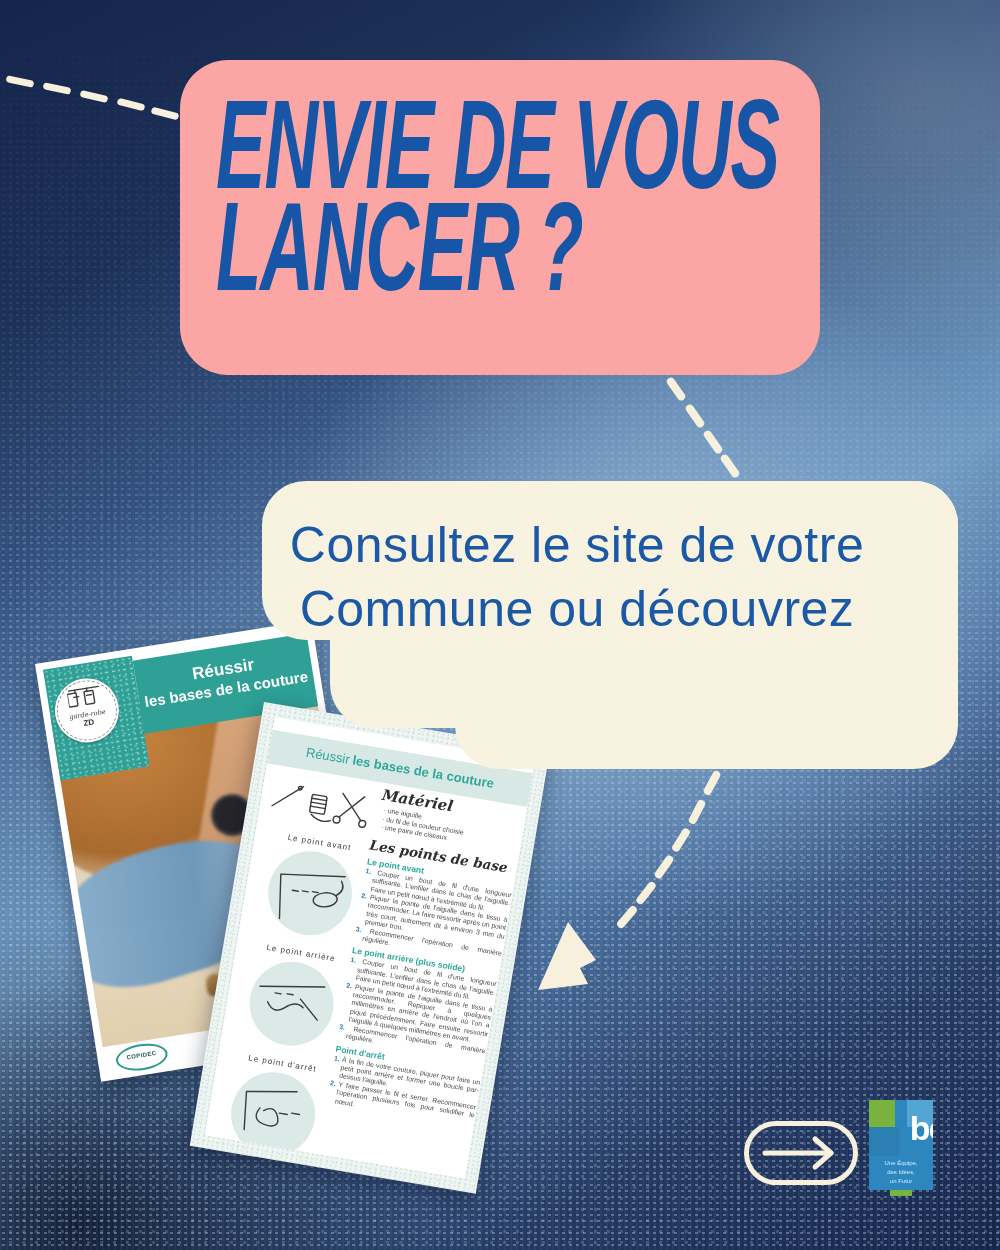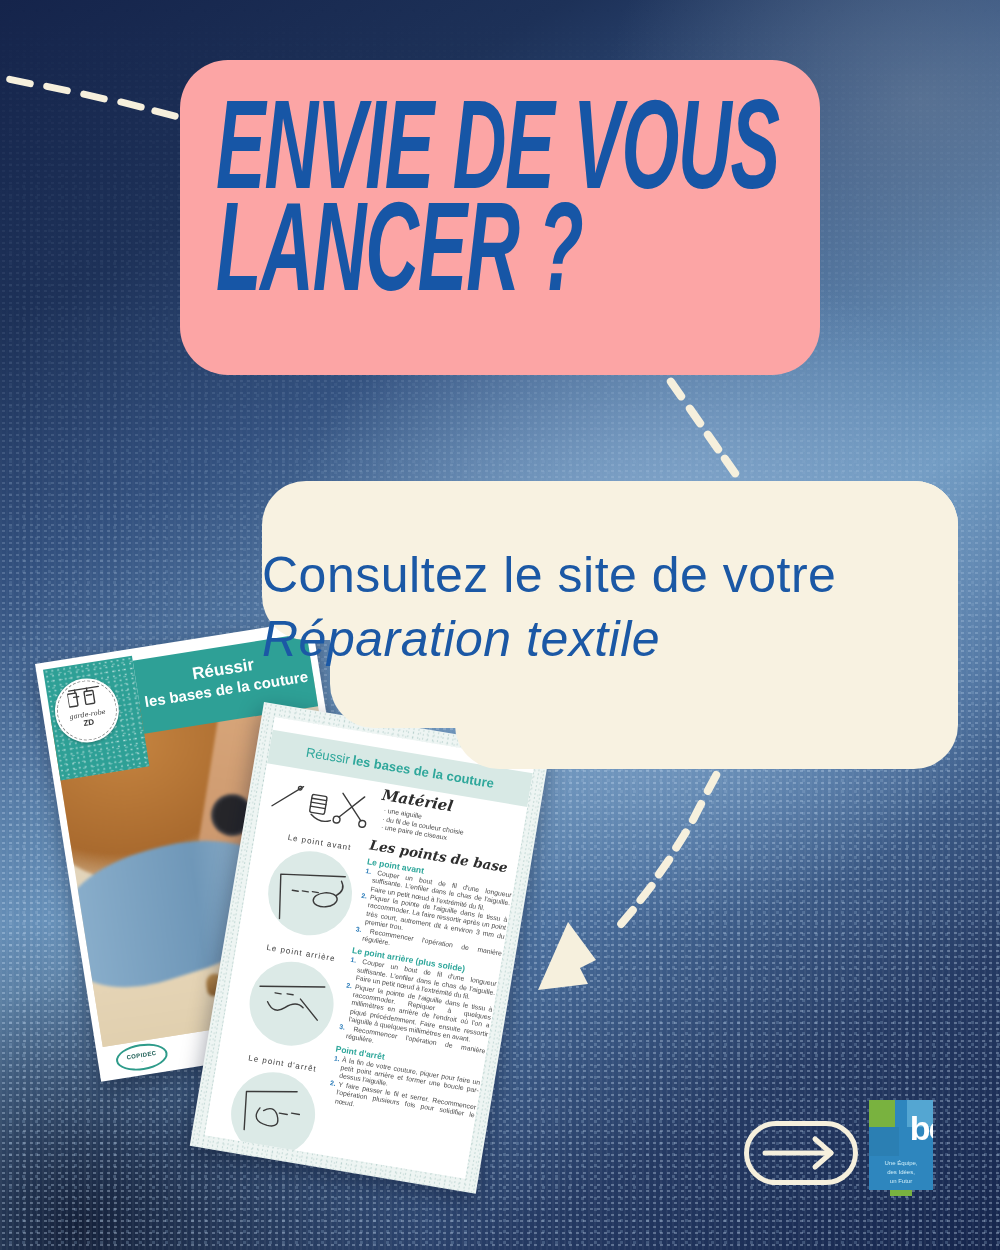--- a/index.html
+++ b/index.html
@@ -28,22 +28,22 @@
   .title{position:absolute;left:36px;top:34px;color:#1756A6;
     font-style:italic;font-weight:800;font-size:126px;line-height:102px;
     letter-spacing:-2px;white-space:nowrap;}
   .title span{display:block;transform:scaleX(.59);transform-origin:0 0;}
 
   .b2part{position:absolute;background:#F8F2E1;border-radius:44px;z-index:4;}
   .b2a{left:262px;top:481px;width:696px;height:159px;}
   .b2b{left:330px;top:481px;width:628px;height:247px;}
   .b2c{left:455px;top:481px;width:503px;height:288px;}
   .b2text{position:absolute;left:262px;top:481px;width:696px;z-index:5;
-    box-sizing:border-box;padding:32px 66px 0 0;text-align:left;
-    color:#1B58A5;font-size:50px;line-height:64px;letter-spacing:.5px;margin-top:30px;}
+    box-sizing:border-box;padding:32px 66px 0 0;text-align:center;
+    color:#1B58A5;font-size:50px;line-height:64px;letter-spacing:.5px;}
   .b2text .it{font-style:italic;}
 
   
   .dash{position:absolute;width:28px;height:7px;border-radius:4px;background:#F6F0DD;z-index:5;}
   .vdash{width:26px;height:8px;}
 
   
   .card1{position:absolute;left:35px;top:664px;width:280px;height:423px;
     background:#fff;transform:rotate(-9deg);transform-origin:0 0;z-index:2;
     box-shadow:0 8px 22px rgba(8,16,38,.4);}
@@ -163,21 +163,21 @@
     <span>ENVIE DE VOUS</span>
     <span>LANCER ?</span>
   </div>
 </div>
 
 <div class="b2part b2a"></div>
 <div class="b2part b2b"></div>
 <div class="b2part b2c"></div>
 <div class="b2text">
   <div>Consultez le site de votre</div>
-  <div><span class="it">Réparation textile</span></div>
+  <div>Commune ou découvrez</div>
 </div>
 
 <div class="card1">
   <div class="pc-photo">
     <div class="pc-layers">
       <div class="pc-table"></div>
       <div class="pc-shirt"></div>
       <div class="pc-arm"></div>
       <div class="pc-jeans"></div>
       <div class="pc-watch"></div>

